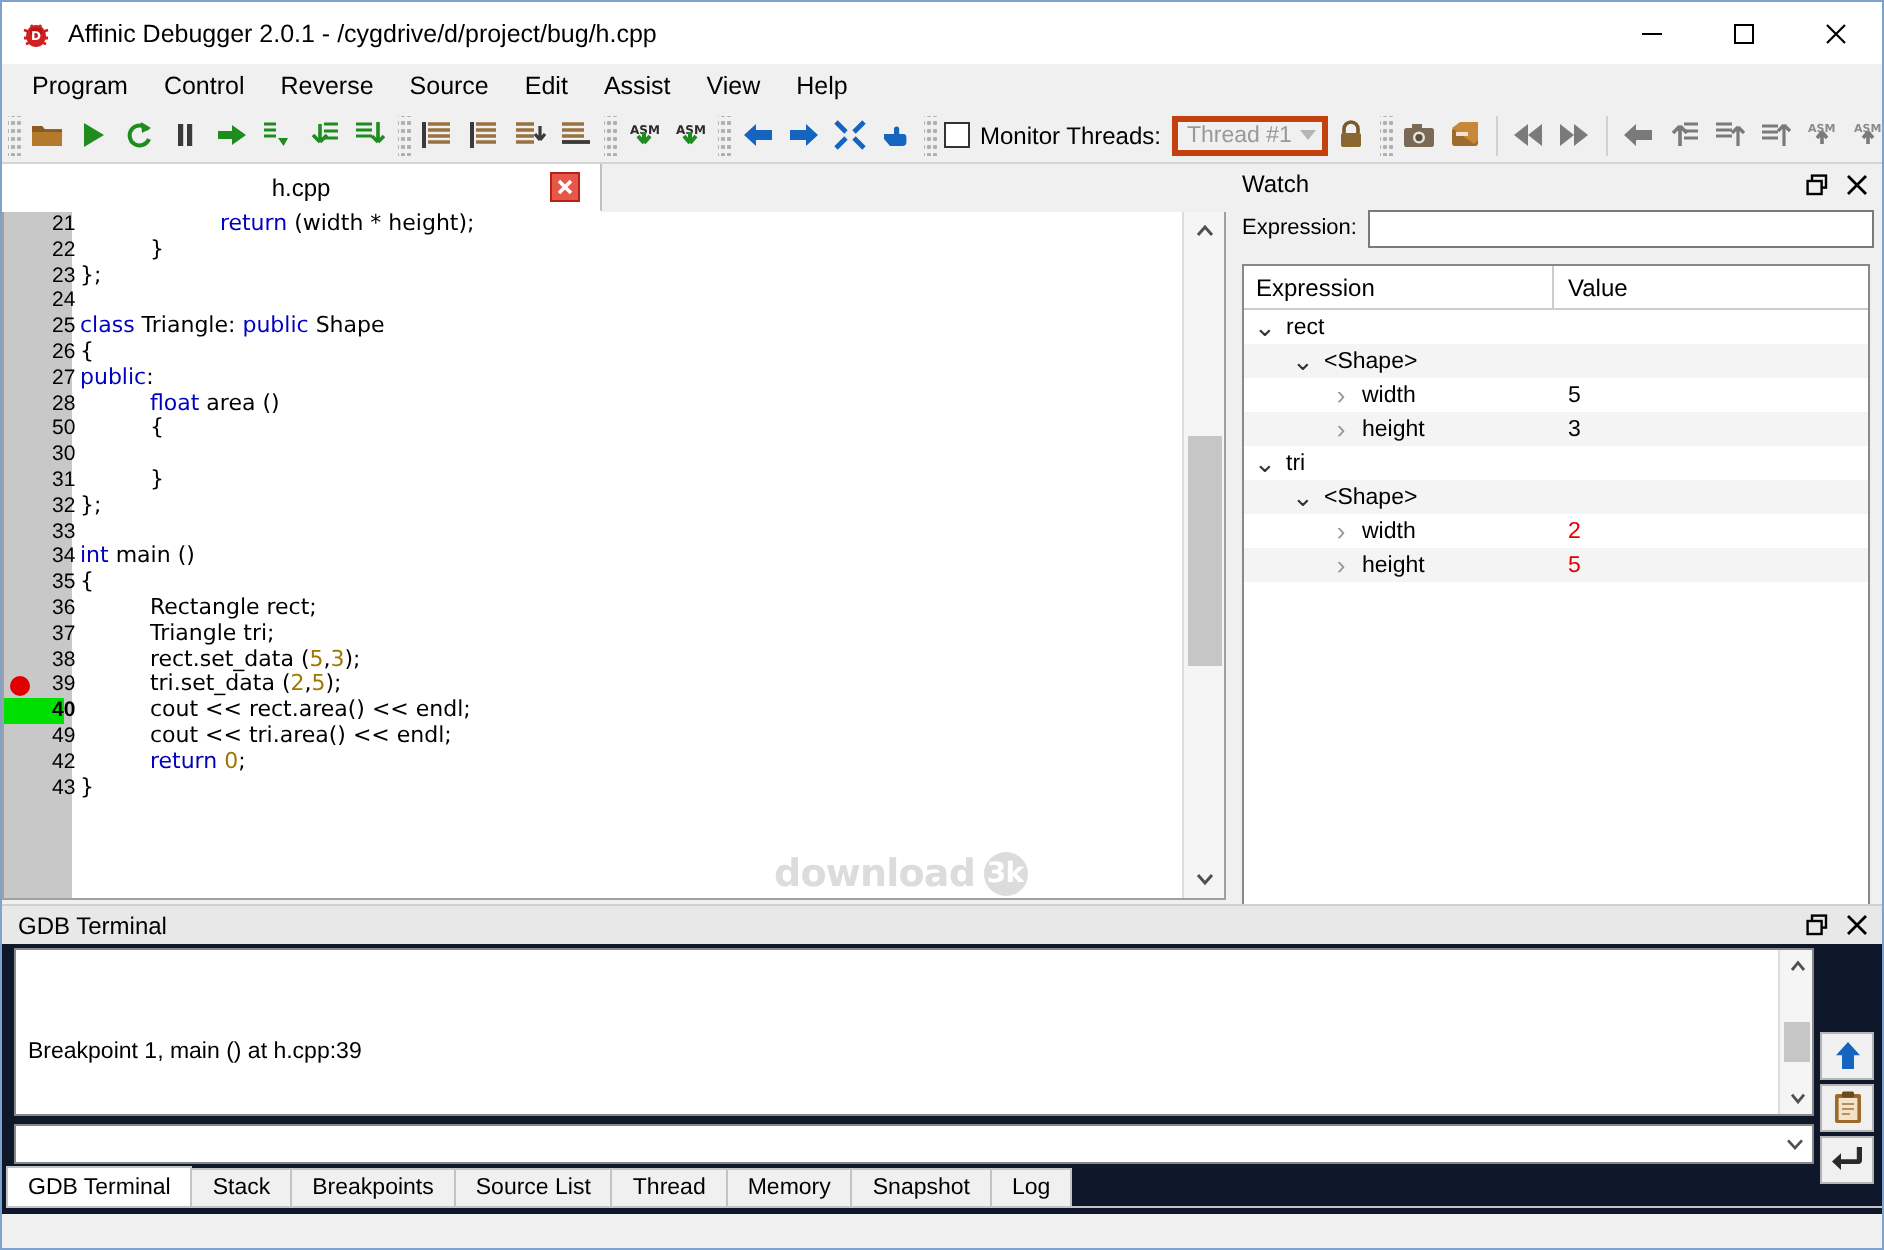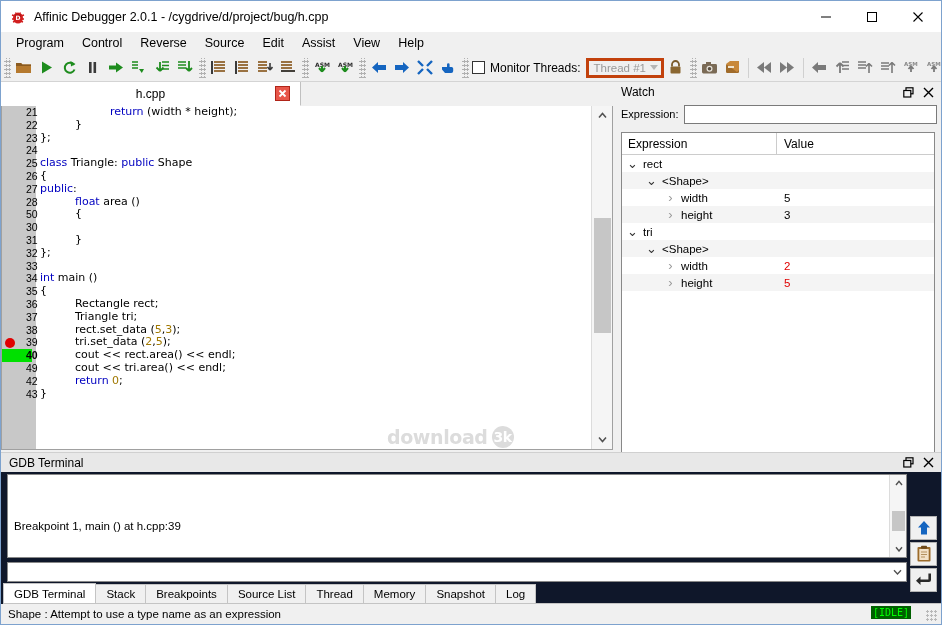--- a/index.html
+++ b/index.html
@@ -760,19 +760,14 @@
         <div class="btab">Stack</div>
         <div class="btab">Breakpoints</div>
         <div class="btab">Source List</div>
         <div class="btab">Thread</div>
         <div class="btab">Memory</div>
         <div class="btab">Snapshot</div>
         <div class="btab">Log</div>
       </div>
   </div>
 
-  <div class="statusbar">
-    <span>Shape : Attempt to use a type name as an expression</span>
-    <span class="idle-badge">[IDLE]</span>
-    <span class="grip-corner"></span>
-  </div>
 
 </div>
 
 </body></html>

